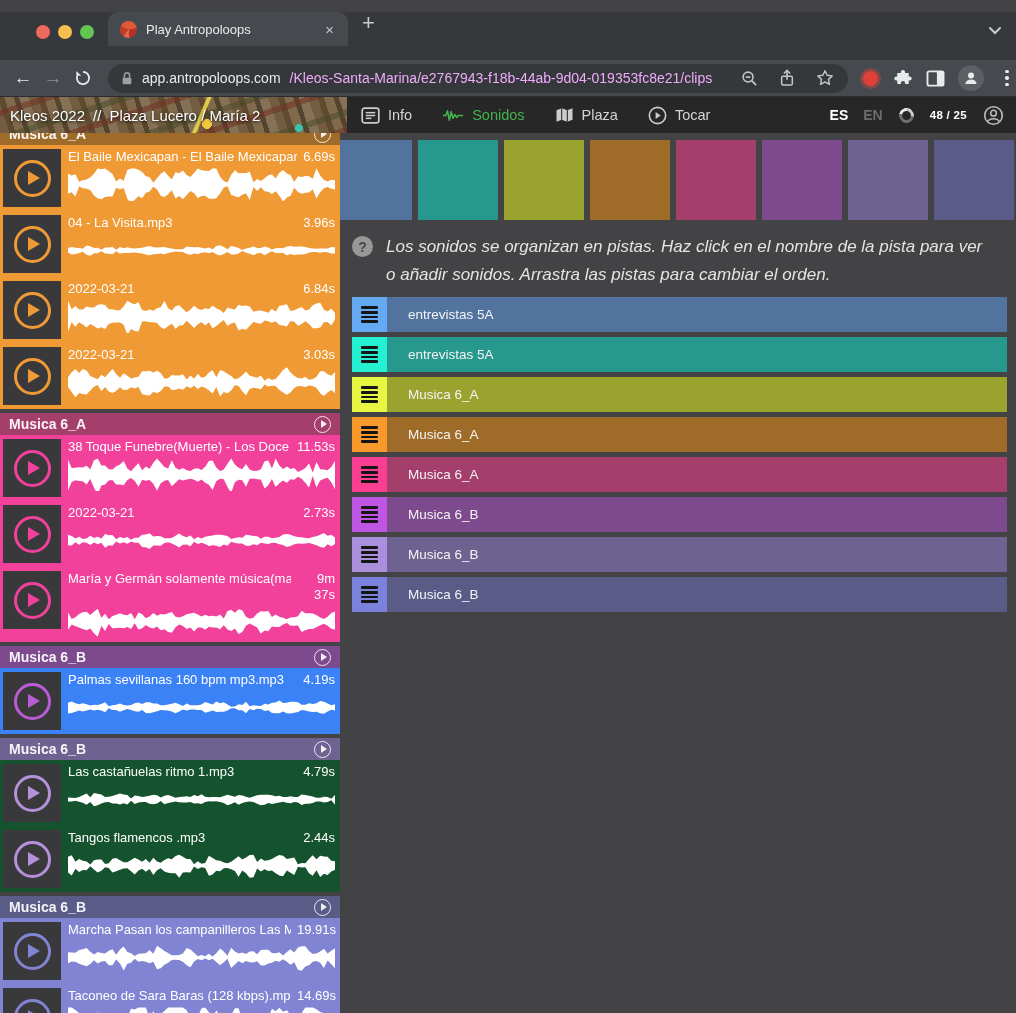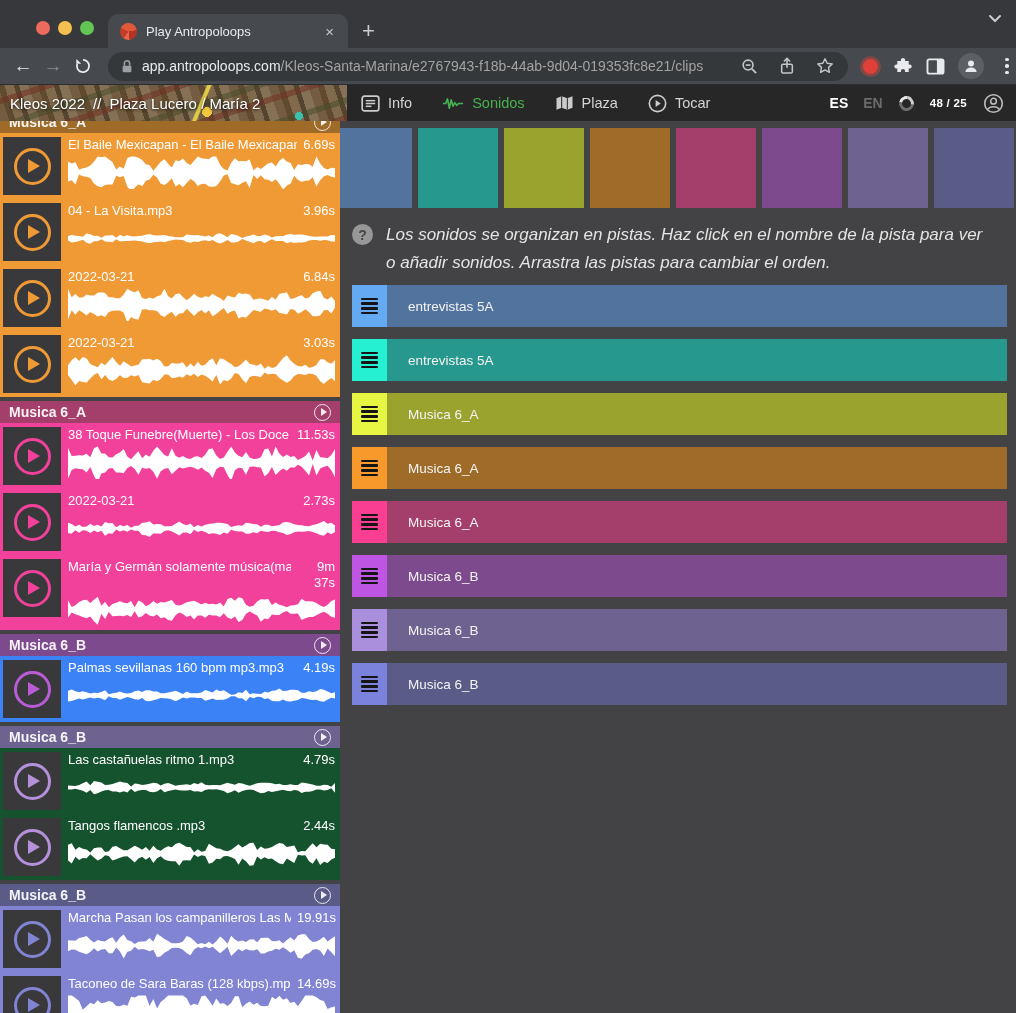--- a/index.html
+++ b/index.html
@@ -1,36 +1,36 @@
 <!DOCTYPE html>
 <html><head>
 <meta charset="utf-8">
 <style>
   * { margin:0; padding:0; box-sizing:border-box; }
   html,body { width:1016px; height:1013px; overflow:hidden; }
   body { font-family:"Liberation Sans", sans-serif; background:#434345; }
 
   
-  .tabstrip { height:48px; background:#36383b; display:flex; align-items:flex-end; position:relative; }
+  .tabstrip { height:48px; background:#36383b; display:flex; position:relative;margin-top:12px; }
   .lights { display:flex; gap:8px; align-items:center; height:40px; padding:0 14px 0 36px; }
   .light { width:14px; height:14px; border-radius:50%; }
   .light.red { background:#ed6a5e; } .light.yellow { background:#f5bf4f; } .light.green { background:#62c554; }
   .tab { width:240px; height:34px; background:#46494d; border-radius:10px 10px 0 0; display:flex; align-items:center; padding:0 10px 0 12px; gap:9px; }
   .favicon { width:17px; height:17px; border-radius:50%; background:conic-gradient(#e05a3a 0 22%, #b33326 22% 48%, #e8674a 48% 60%, #c23c2a 60% 82%, #e05a3a 82%); flex:0 0 auto; }
   .tab-title { color:#e8eaed; font-size:13px; flex:1; white-space:nowrap; overflow:hidden; }
   .tab-close { color:#c3c6c9; font-size:15px; line-height:1; padding:2px 4px; border-radius:4px; }
   .newtab { color:#c8cbce; font-size:22px; font-weight:300; padding:0 14px 6px 14px; line-height:1; }
   .strip-chevron { position:absolute; right:14px; top:14px; }
   
   .toolbar { height:37px; background:#46494d; display:flex; align-items:center; padding:0 10px 0 8px; border-bottom:1px solid #2b2d30; }
   .navbtn { width:30px; height:30px; display:flex; align-items:center; justify-content:center; font-size:19px; color:#e8eaed; border-radius:50%; flex:0 0 auto; }
   .navbtn.dim { color:#8d9196; }
   .omnibox { height:29px; background:#35383b; border-radius:15px; flex:0 0 auto; width:740px; margin-left:10px; display:flex; align-items:center; padding:0 14px 0 12px; gap:8px; }
   .url { font-size:14px; white-space:nowrap; overflow:hidden; flex:1; }
-  .url .domain { color:#e8eaed; } .url .path { color:#a3a3a3; }
+  .url .domain { color:#e8eaed; } .url .path { color:#f0abfc;padding-left:9px; }
   .omni-icons { display:flex; gap:21px; align-items:center; }
   .bar-icons { display:flex; gap:13px; align-items:center; margin-left:12px; }
   .record { width:15px; height:15px; border-radius:50%; background:#df4138; box-shadow:0 0 0 3px rgba(205,70,62,.45); margin:0 3px; }
   .avatar { width:26px; height:26px; border-radius:50%; background:#5c6064; display:flex; align-items:center; justify-content:center; }
   .menu-dots { display:flex; flex-direction:column; gap:3px; padding:4px 8px; }
   .menu-dots i { width:3.5px; height:3.5px; border-radius:50%; background:#e8eaed; }
 
   
   .app-header { height:36px; background:#272727; display:flex; align-items:center; }
   .map-thumb { width:347px; height:36px; flex:0 0 auto; position:relative; overflow:hidden;
@@ -75,21 +75,21 @@
 
   
   .main { flex:1; min-width:0; padding:2px 0 0 12px; }
   .swatch-wrap { overflow:hidden; margin-left:-12px; height:80px; margin-top:5px; }
   .swatch-strip { display:flex; gap:6px; margin-left:-8px; }
   .swatch { width:80px; height:80px; flex:0 0 auto; cursor:pointer; }
   .help { display:flex; gap:13px; align-items:flex-start; margin:13px 22px 9px 0; }
   .help-icon { width:21px; height:21px; border-radius:50%; background:#979797; color:#474747; font-weight:bold; font-size:14px; display:flex; align-items:center; justify-content:center; flex:0 0 auto; margin-top:3px; }
   .help-text { color:#e4e4e4; font-size:17px; line-height:1.62;font-style:italic; }
   .tracks { padding-right:9px; }
-  .trow { display:flex; height:42px; margin-bottom:12px; cursor:grab; }
+  .trow { display:flex; height:35px; margin-bottom:5px; cursor:grab; }
   .thandle { width:35px; flex:0 0 auto; display:flex; align-items:center; justify-content:center; cursor:grab; }
   .hbars { display:flex; flex-direction:column; gap:2px; width:17px; }
   .hbars i { display:block; height:2.6px; background:#151515; border-radius:1px; }
   .tbar { flex:1; display:flex; align-items:center; padding-left:21px; color:#f4f4f4; font-size:13.5px; }
 
   svg.icn { display:block; }
 </style>
 </head>
 <body>
 

